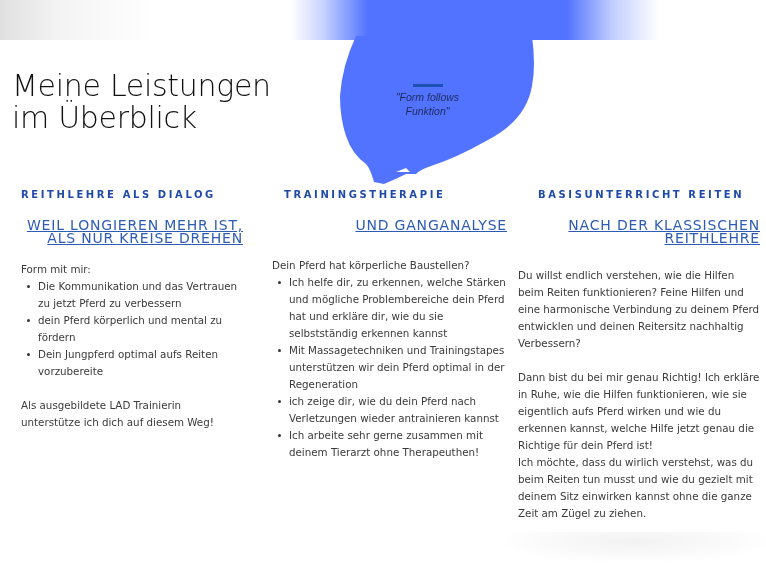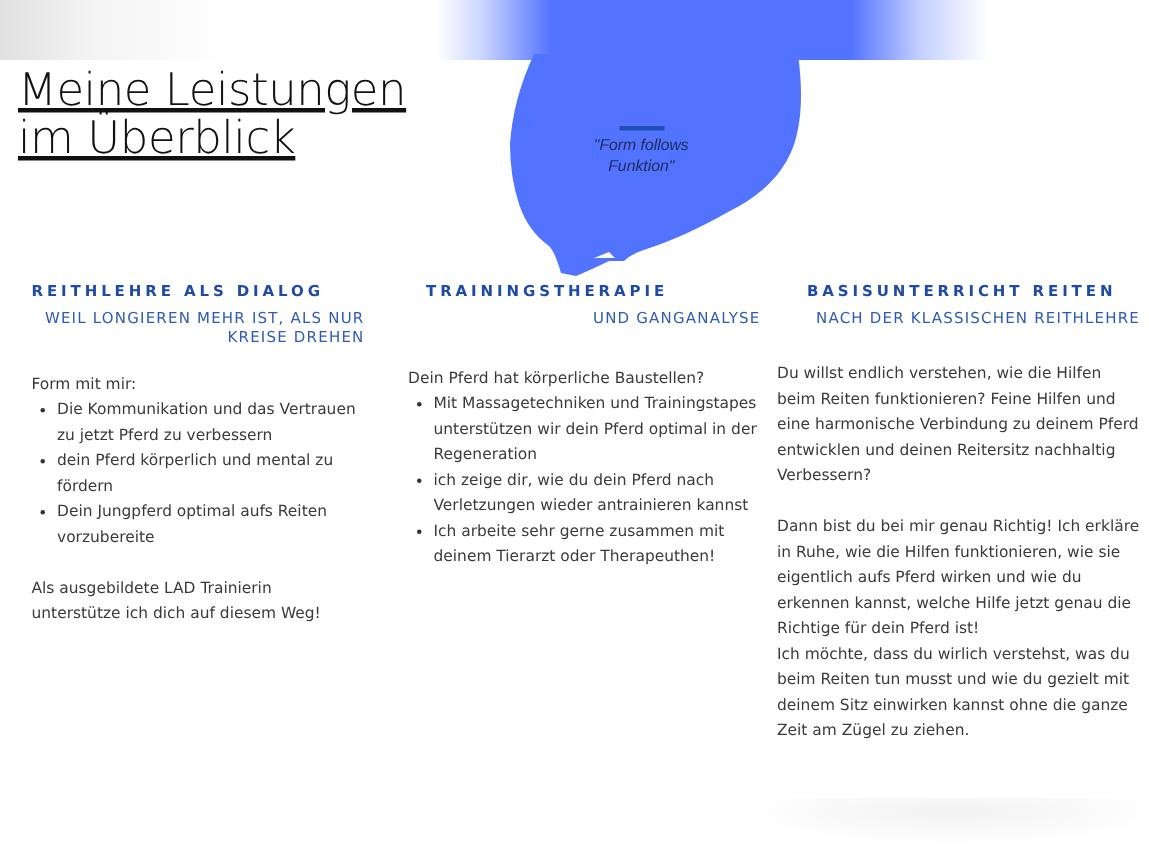--- a/index.html
+++ b/index.html
@@ -18,42 +18,42 @@
     }
     .quote-line {
       display: block; width: 30px; height: 3px; background: #1d4fb5; margin: 0 auto 3px;
     }
     .quote {
       font-family: "Liberation Sans", sans-serif; font-style: italic;
       font-size: 10.5px; line-height: 14px; color: #1e2a5a;
     }
 
     .page-title {
-      position: absolute; left: 12px; top: 45px; width: 260px;
+      position: absolute; left: 12px; top: 70px; width: 260px;
       font-family: "DejaVu Sans", sans-serif; font-weight: 300;
-      font-size: 30px; line-height: 32px; color: #111; letter-spacing: -0.3px; text-decoration: underline;
+      font-size: 30px; line-height: 32px; color: #111; letter-spacing: -0.3px;
     }
 
     .col { position: absolute; top: 188px; }
     .col-1 { left: 21px; width: 222px; }
     .col-2 { left: 272px; width: 235px; }
     .col-3 { left: 518px; width: 242px; }
 
     .col-head {
       font-family: "DejaVu Sans", sans-serif; font-weight: bold;
       font-size: 10px; letter-spacing: 2.6px; color: #1f4aa8;
       line-height: 14px; white-space: nowrap;
     }
     .col-1 .col-head { margin-left: 0; }
     .col-2 .col-head { margin-left: 12px; }
     .col-3 .col-head { margin-left: 20px; }
     .col-sub {
-      font-family: "DejaVu Sans", sans-serif; font-size: 10px;
+      font-family: "DejaVu Sans", sans-serif; font-size: 14px;
       letter-spacing: 0.8px; color: #2e5cb5; line-height: 13px;
-      text-align: right; margin-top: 4px;
+      text-align: right; margin-top: 17px; text-decoration: underline;
     }
     .col-body {
       margin-top: 22px; font-family: "DejaVu Sans", sans-serif;
       font-size: 10.3px; line-height: 17px; color: #3a3a3a;
     }
     .col-1 .col-body { margin-top: 16px; }
     .col-2 .col-body { margin-top: 25px; }
     .col-3 .col-body { }
     .col-body p { margin: 0; }
     .col-body ul { list-style: none; margin: 0 0 0 0; padding: 0; }
@@ -100,23 +100,24 @@
     <p>Als ausgebildete LAD Trainierin unterstütze ich dich auf diesem Weg!</p>
   </div>
 </section>
 
 <section class="col col-2">
   <div class="col-head">TRAININGSTHERAPIE</div>
   <div class="col-sub">UND GANGANALYSE</div>
   <div class="col-body">
     <p>Dein Pferd hat körperliche Baustellen?</p>
     <ul>
+      <li>Ich helfe dir, zu erkennen, welche Stärken und mögliche Problembereiche dein Pferd hat und erkläre dir, wie du sie selbstständig erkennen kannst</li>
       <li>Mit Massagetechniken und Trainingstapes unterstützen wir dein Pferd optimal in der Regeneration</li>
       <li>ich zeige dir, wie du dein Pferd nach Verletzungen wieder antrainieren kannst</li>
-      <li>Ich arbeite sehr gerne zusammen mit deinem Tierarzt oder Therapeuthen!</li>
+      <li>Ich arbeite sehr gerne zusammen mit deinem Tierarzt ohne Therapeuthen!</li>
     </ul>
   </div>
 </section>
 
 <section class="col col-3">
   <div class="col-head">BASISUNTERRICHT REITEN</div>
   <div class="col-sub">NACH DER KLASSISCHEN REITHLEHRE</div>
   <div class="col-body">
     <p>Du willst endlich verstehen, wie die Hilfen beim Reiten funktionieren? Feine Hilfen und eine harmonische Verbindung zu deinem Pferd entwicklen und deinen Reitersitz nachhaltig Verbessern?</p>
     <div class="gap"></div>

